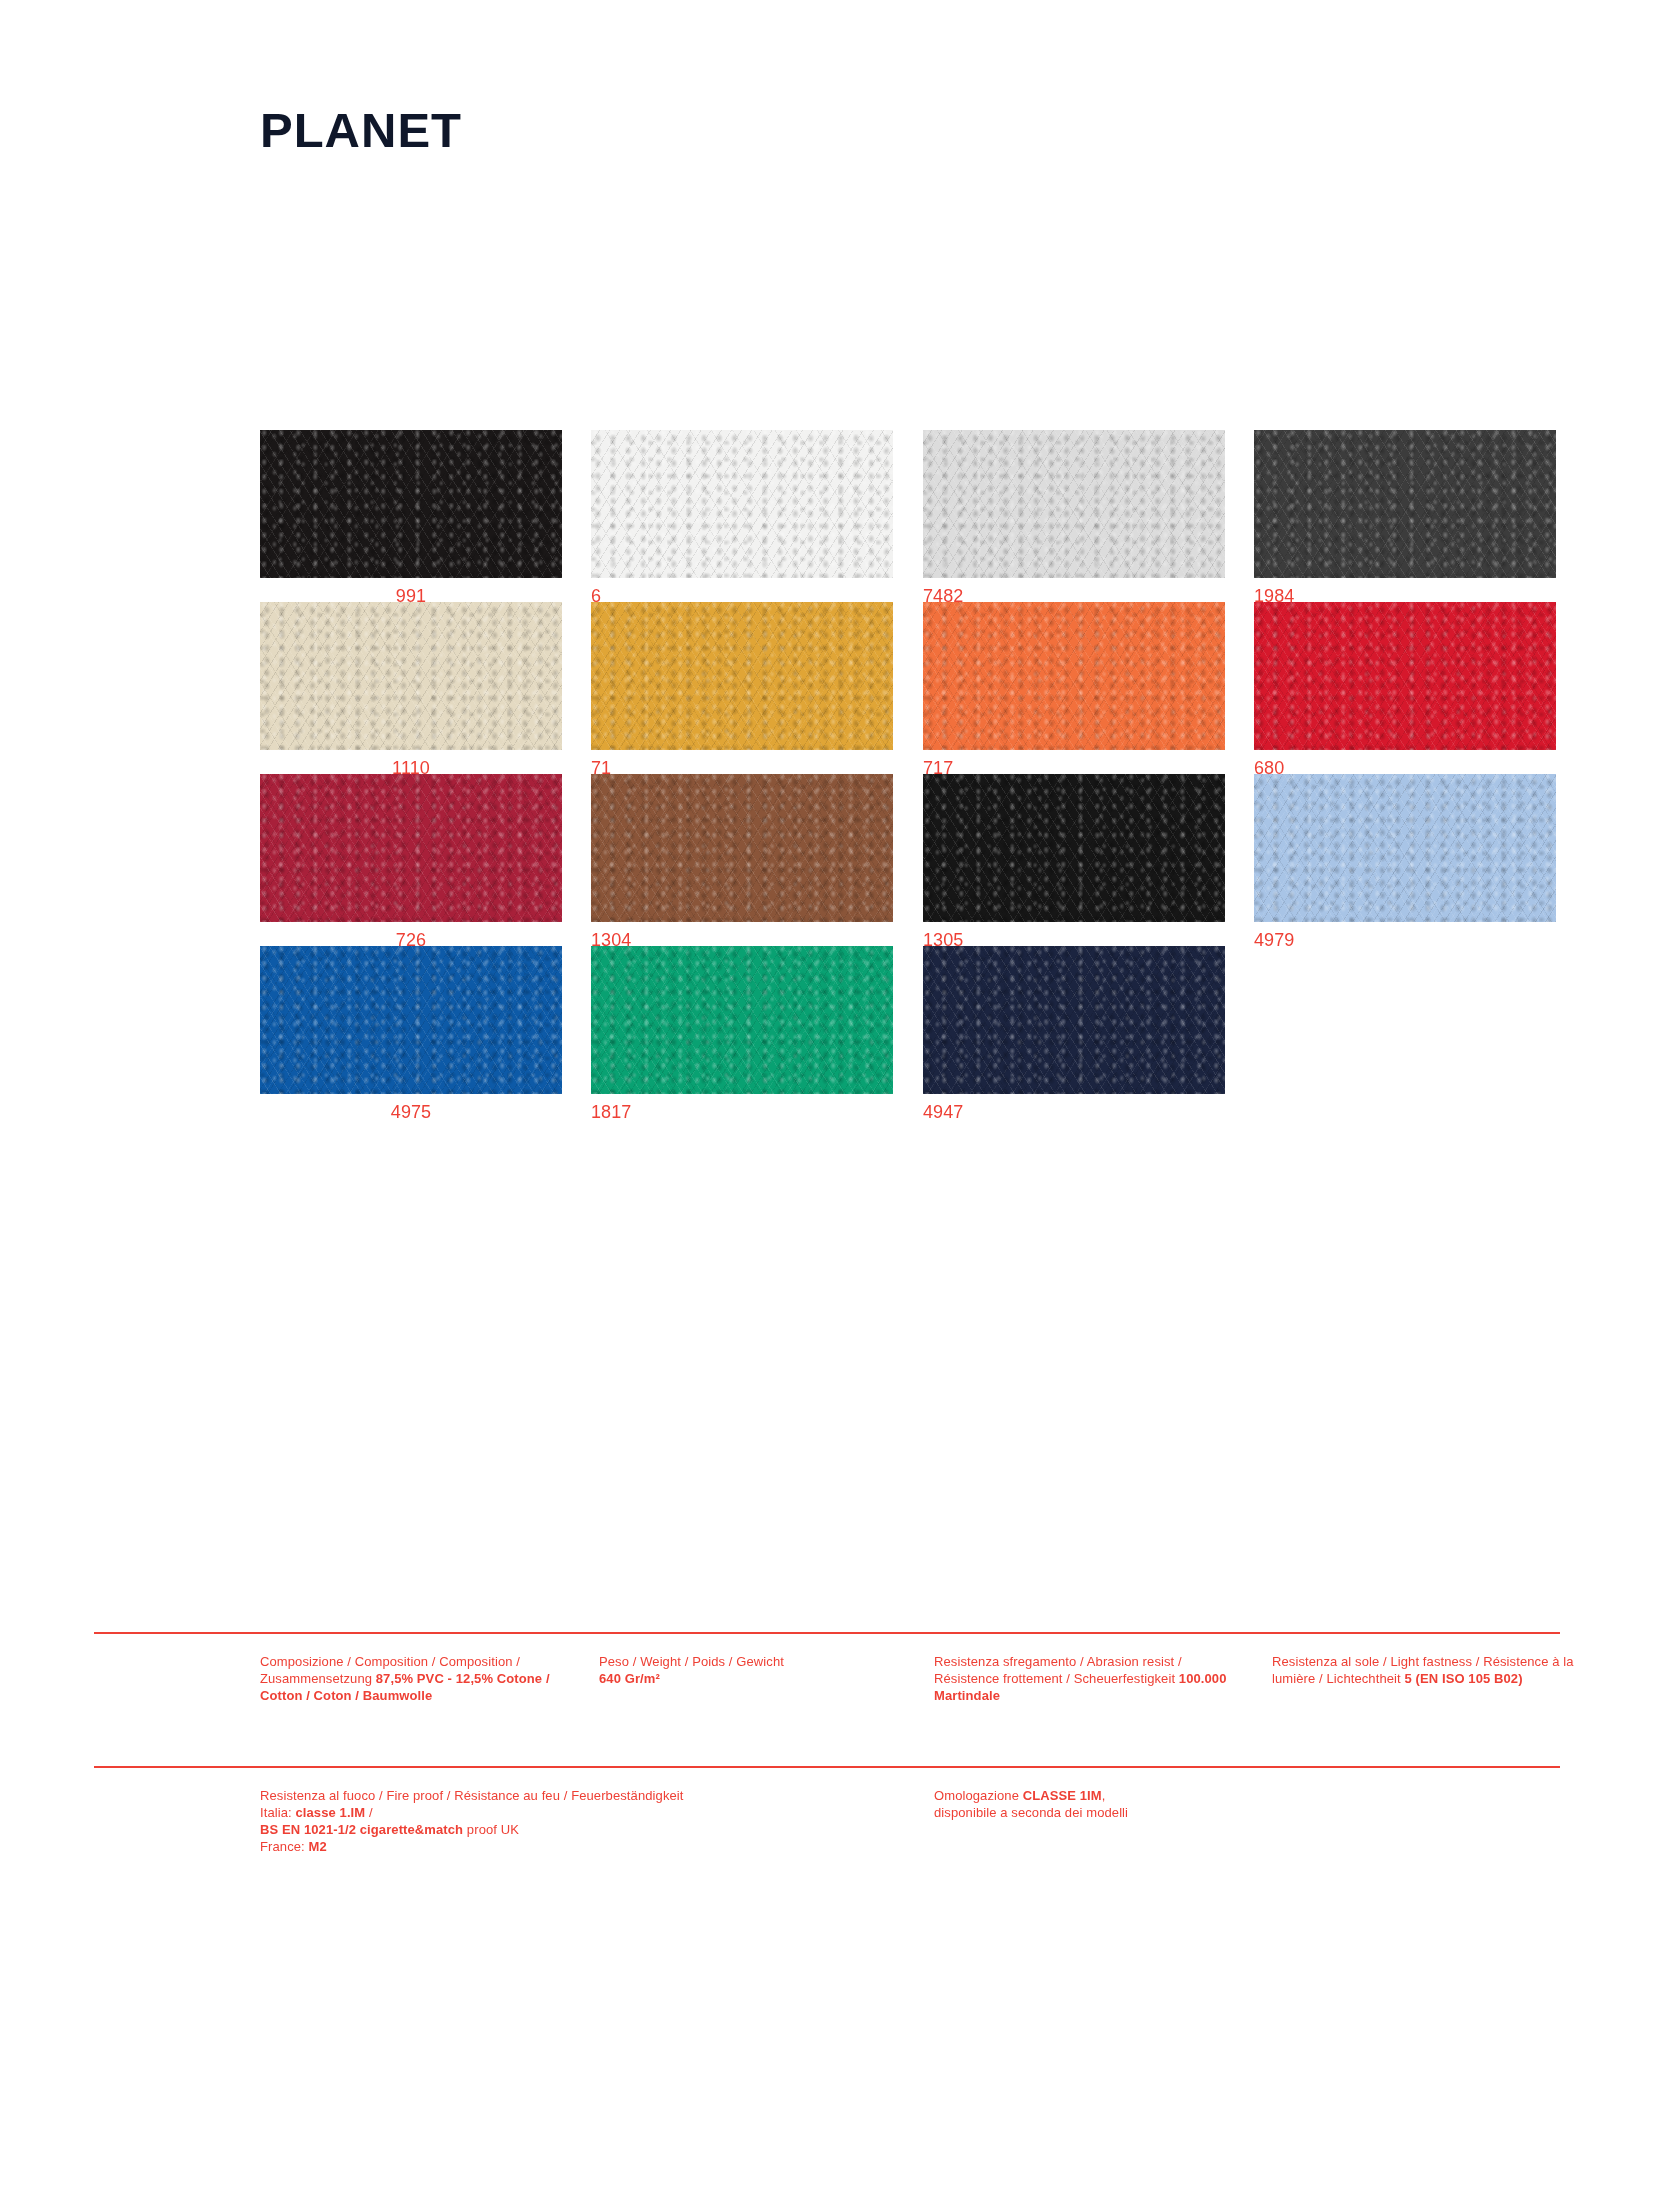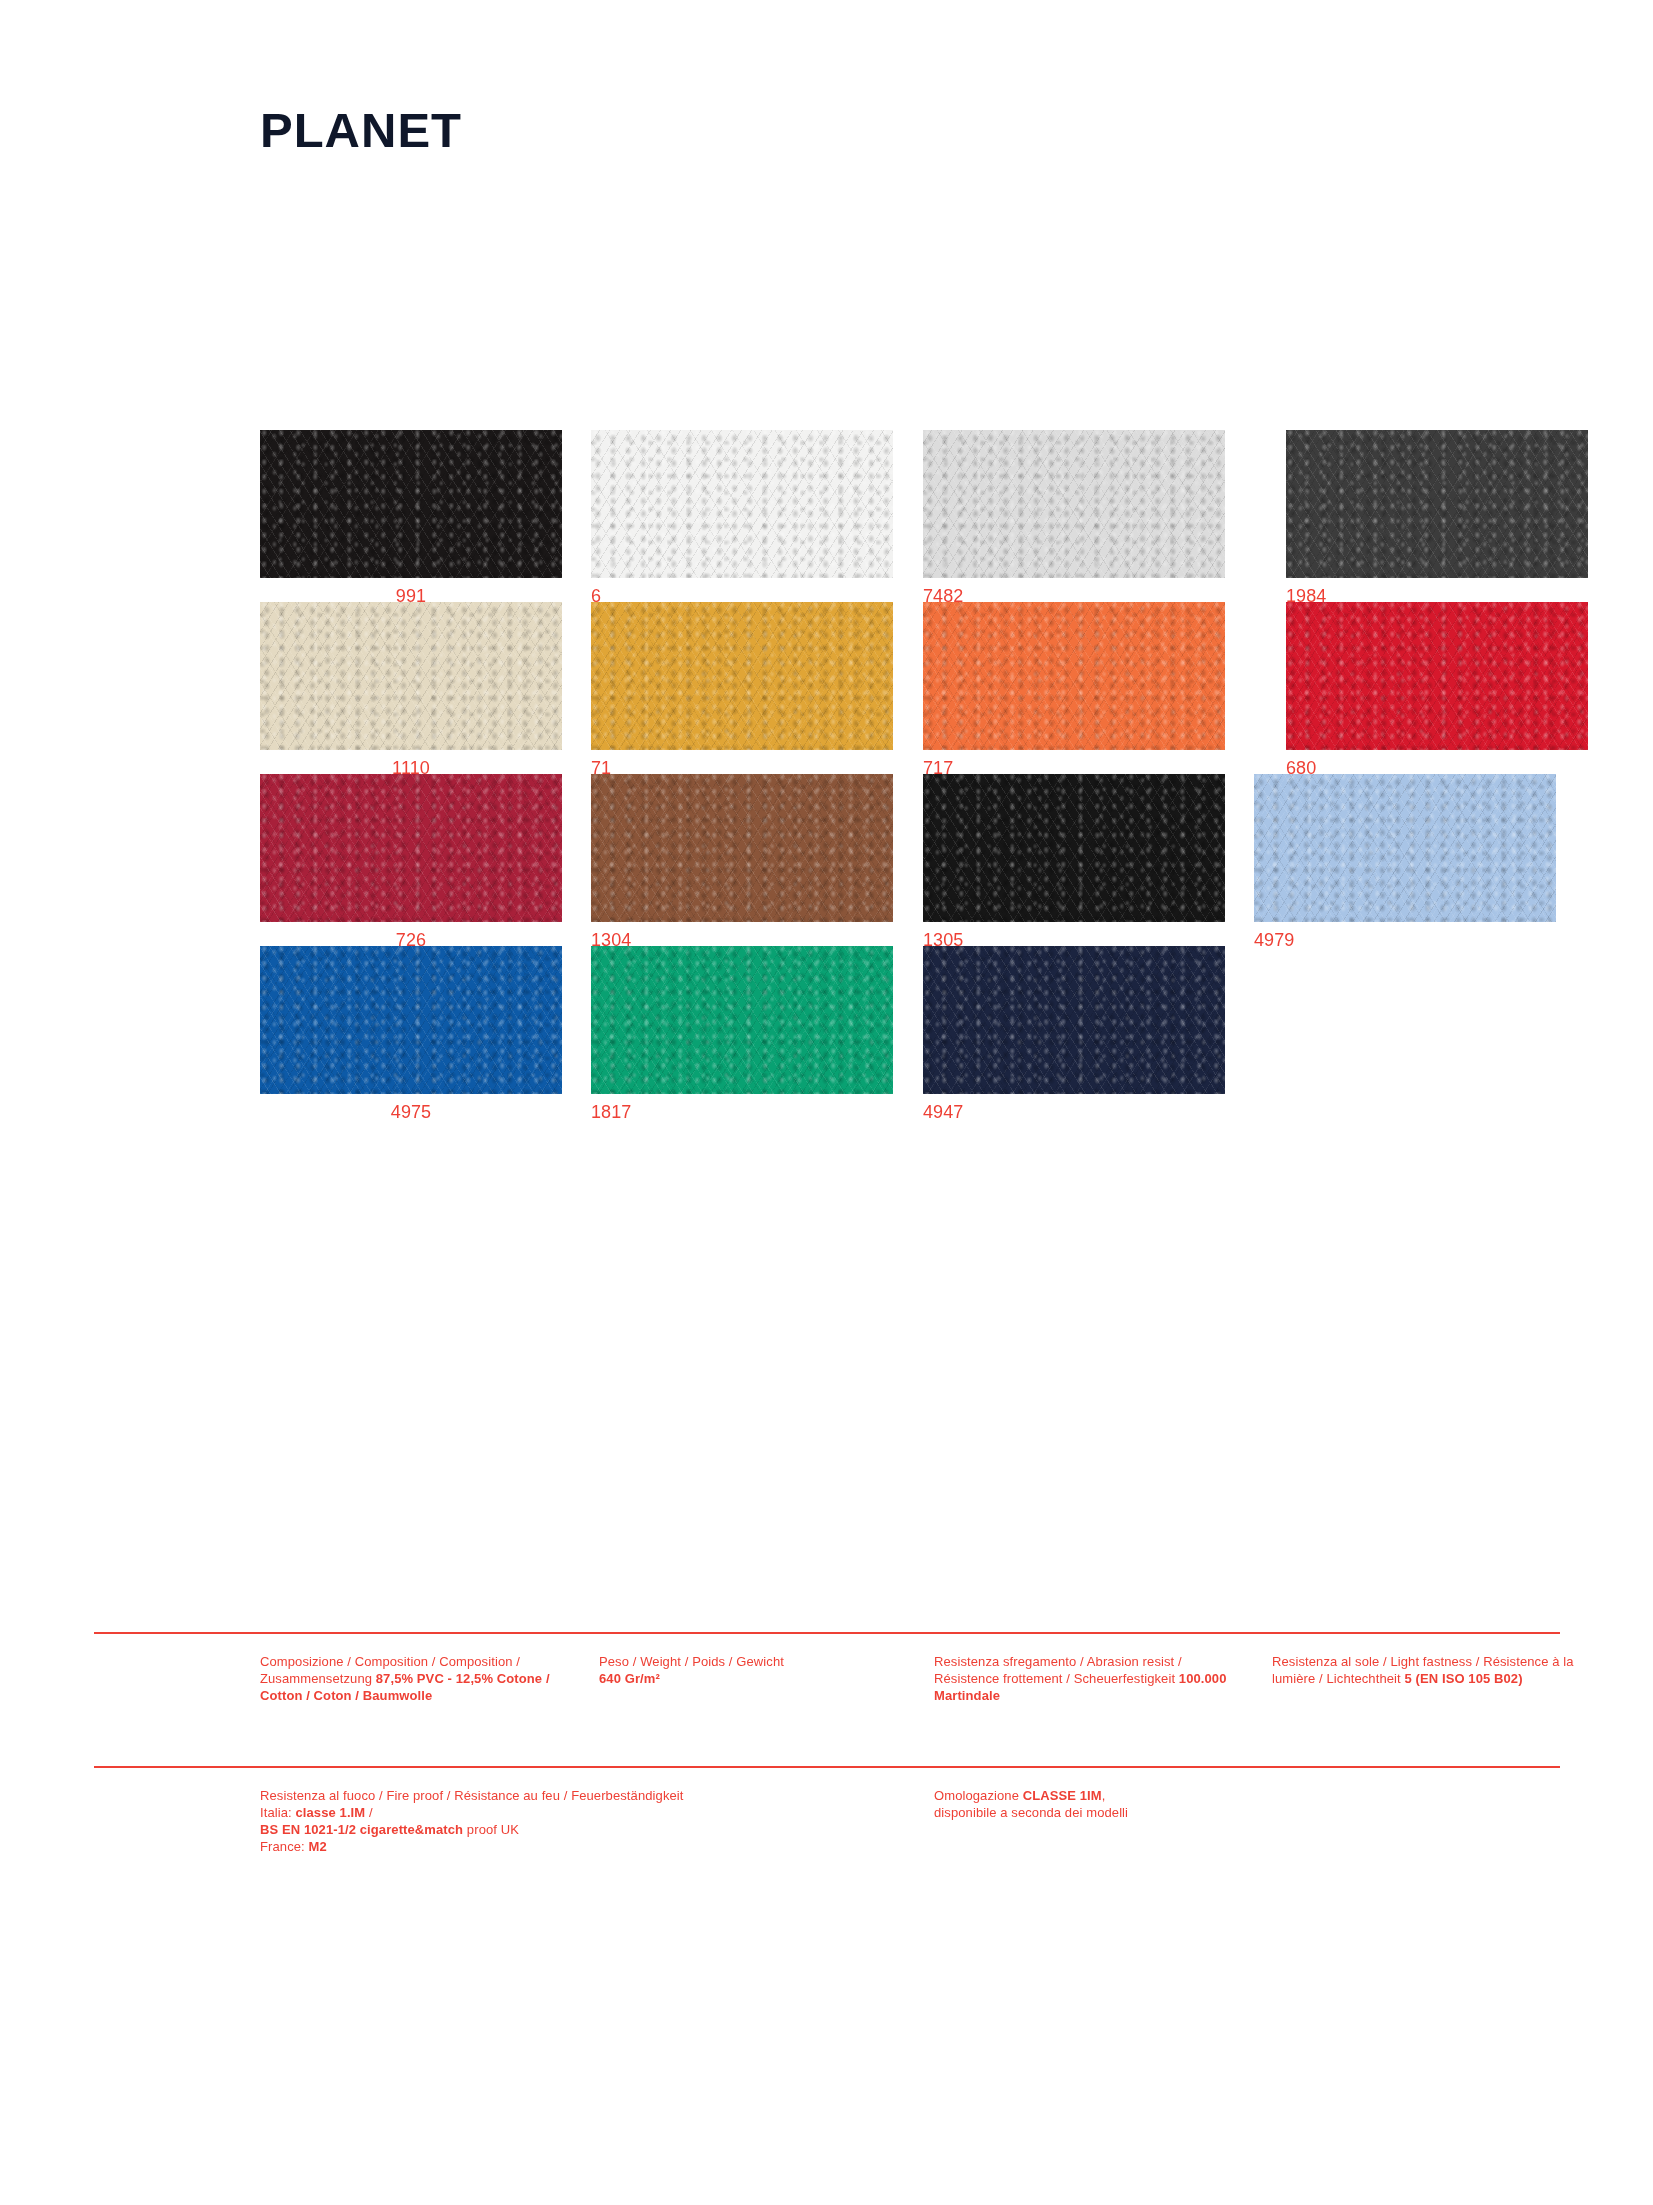--- a/index.html
+++ b/index.html
@@ -42,21 +42,21 @@
     height: 172px;
   }
   .swatch-cell {
     position: absolute;
     top: 0;
     width: 302px;
   }
   .swatch-cell.c0 { left: 0px; text-align: center; }
   .swatch-cell.c1 { left: 331px; }
   .swatch-cell.c2 { left: 663px; }
-  .swatch-cell.c3 { left: 994px; margin-left: 32px; }
+  .swatch-cell.c3 { left: 994px; }
   .swatch-cell.c3off { left: 994px; }
 
   .swatch-chip {
     width: 302px;
     height: 148px;
     position: relative;
     overflow: hidden;
   }
   
   .swatch-chip::before {

